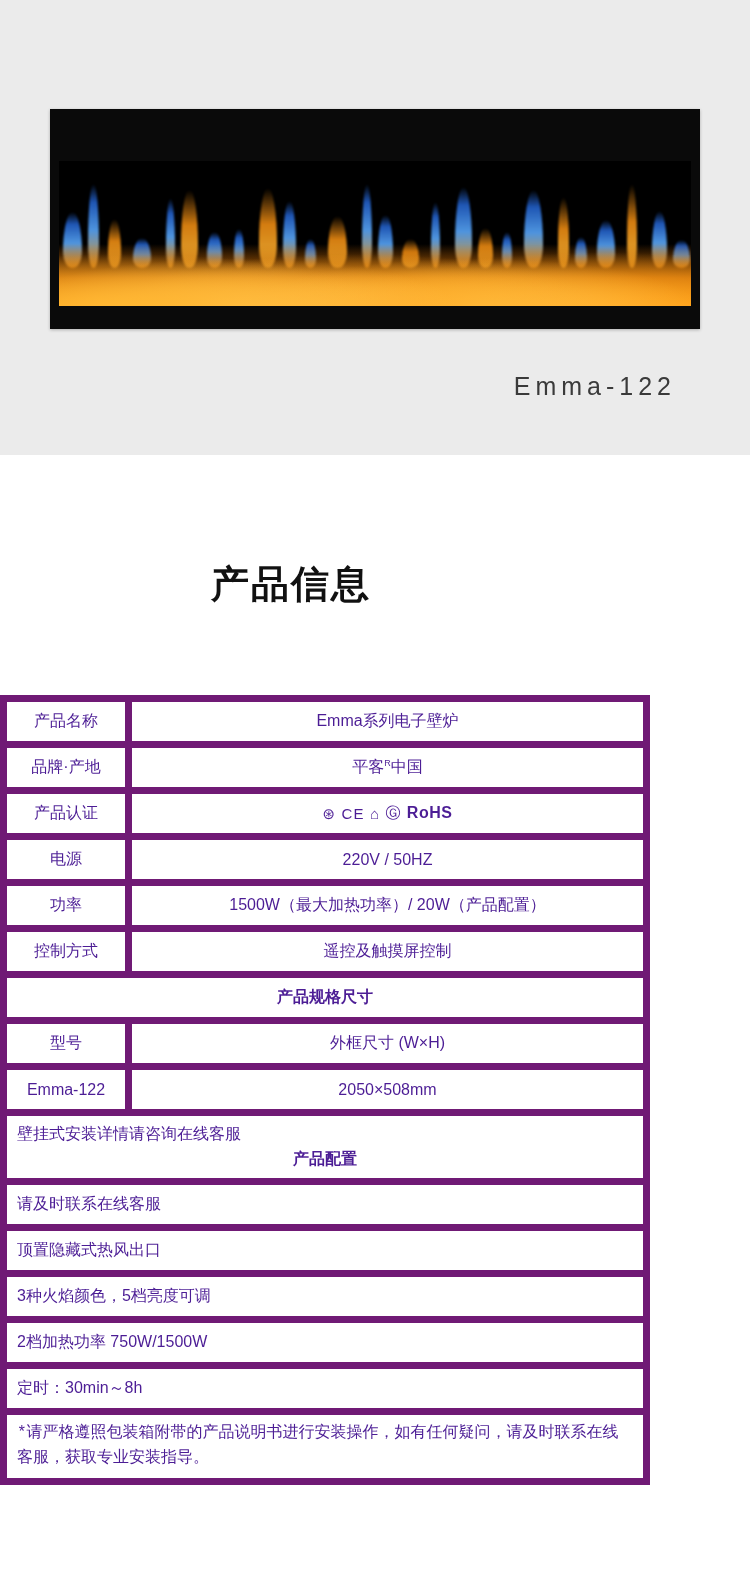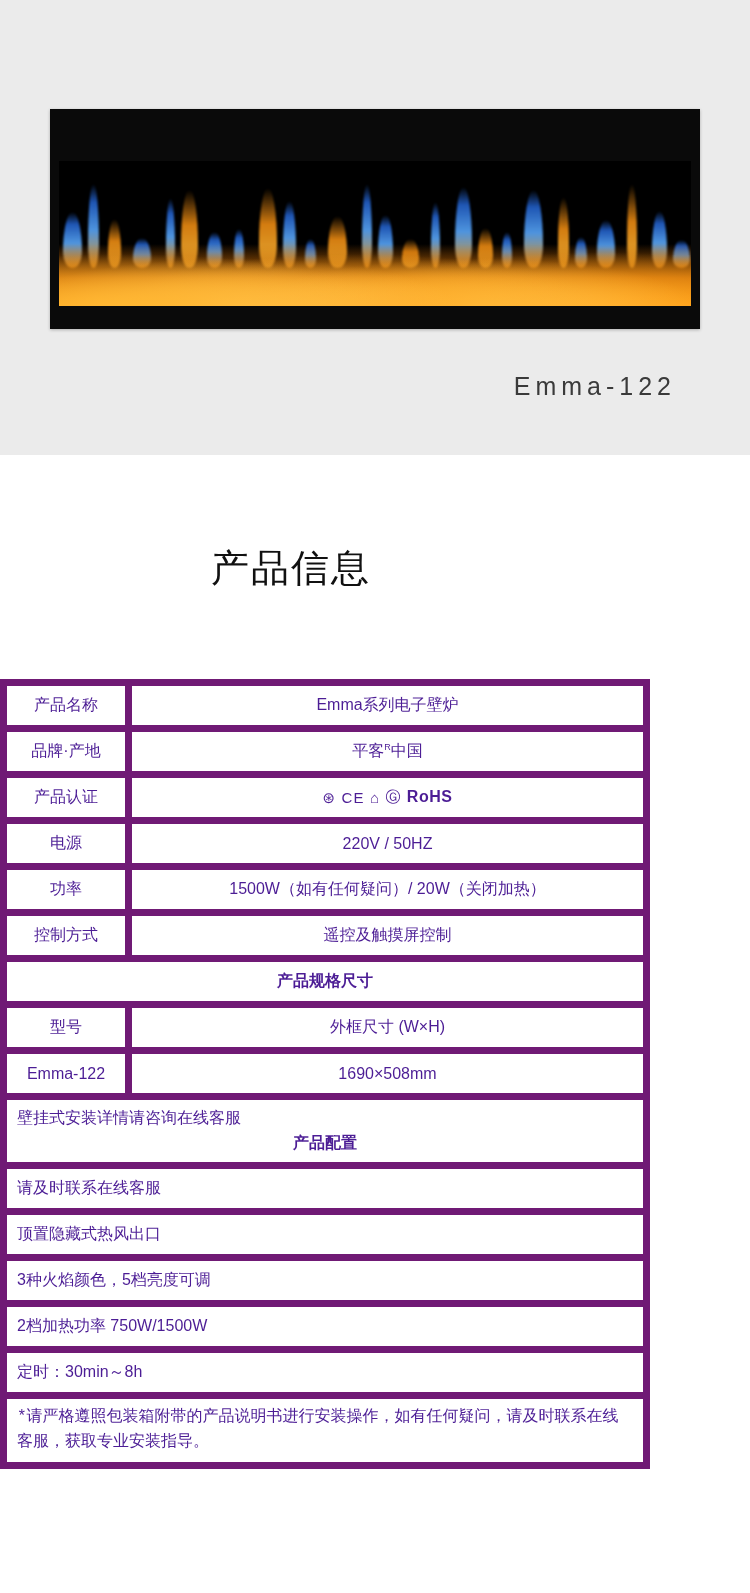--- a/index.html
+++ b/index.html
@@ -79,25 +79,25 @@
     letter-spacing: 5px;
     color: #3a3a3a;
     font-family: "Liberation Sans", sans-serif;
   }
 
   
   .info-section { padding: 0 0 26px 0; background: #fff; }
   .section-title {
     text-align: center;
     font-size: 38px;
-    font-weight: normal;
+    font-weight: bold;
     letter-spacing: 2px;
     color: #111;
     padding: 88px 12px 0 0;
-    margin: 0;
+    margin: 16px;
   }
 
   table.spec {
     width: 650px;
     margin: 85px auto 0 auto;
     border-collapse: collapse;
     table-layout: fixed;
   }
   table.spec td {
     border: 7px solid #701a75;
@@ -186,37 +186,37 @@
             <span class="cert-glyph">Ⓖ</span>
             <span class="cert-rohs">RoHS</span>
           </td>
         </tr>
         <tr>
           <td class="label">电源</td>
           <td class="value">220V / 50HZ</td>
         </tr>
         <tr>
           <td class="label">功率</td>
-          <td class="value">1500W（如有任何疑问）/ 20W（关闭加热）</td>
+          <td class="value">1500W（最大加热功率）/ 20W（产品配置）</td>
         </tr>
         <tr>
           <td class="label">控制方式</td>
           <td class="value">遥控及触摸屏控制</td>
         </tr>
 
         <tr>
           <td class="full" colspan="2">产品规格尺寸</td>
         </tr>
         <tr>
           <td class="label">型号</td>
           <td class="value">外框尺寸 (W×H)</td>
         </tr>
         <tr>
           <td class="label">Emma-122</td>
-          <td class="value">1690×508mm</td>
+          <td class="value">2050×508mm</td>
         </tr>
 
         <tr>
           <td class="left stacked" colspan="2">
             <span>壁挂式安装详情请咨询在线客服</span>
             <span class="sub">产品配置</span>
           </td>
         </tr>
 
         <tr>

